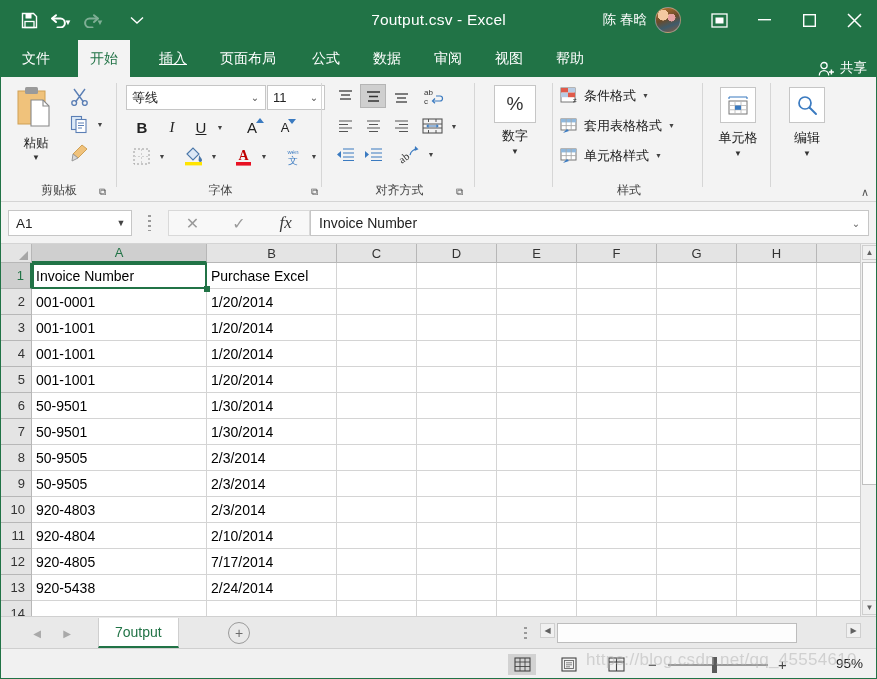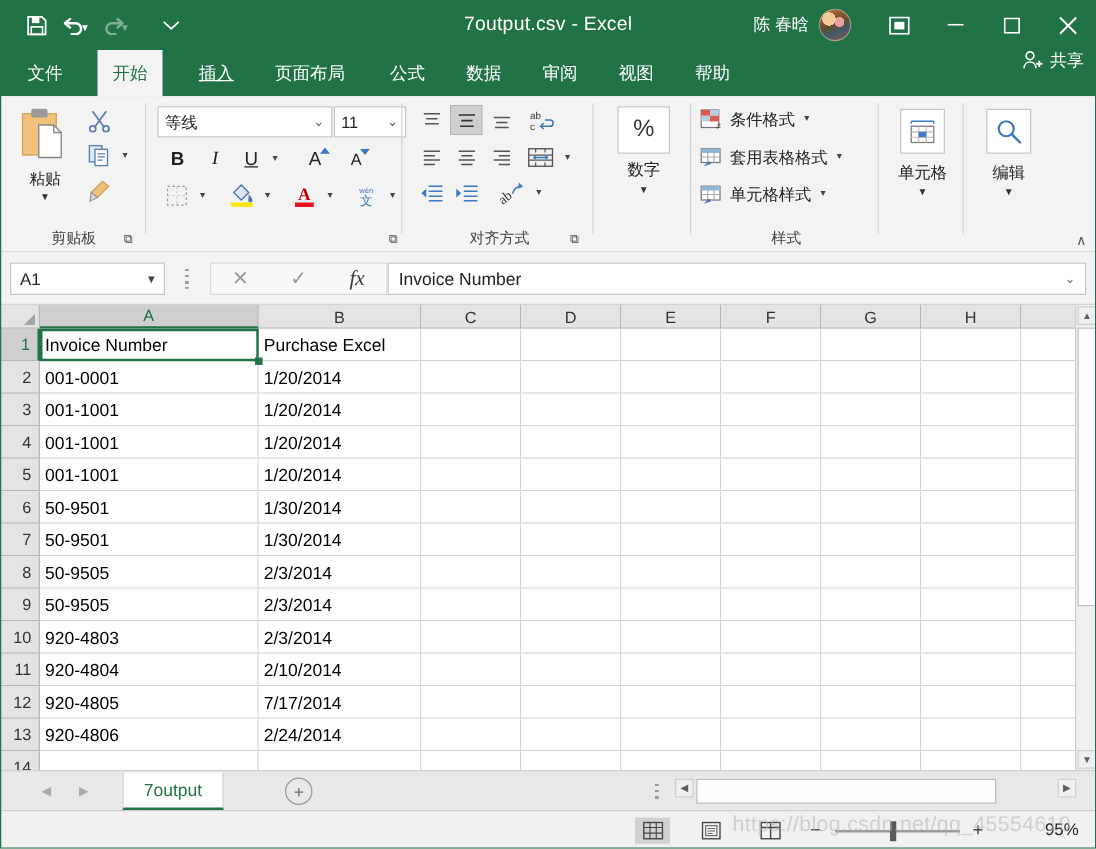--- a/index.html
+++ b/index.html
@@ -56,21 +56,21 @@
   .tab {
     position:absolute; top:0; height:37px; display:flex; align-items:center; justify-content:center;
     color:#fff; font-size:14px; cursor:pointer; padding:0 12px;
   }
   .tab.active { background:#f3f3f3; color:#217346; }
   .tellme {
     position:absolute; top:0; height:37px; display:flex; align-items:center; gap:6px;
     color:#fff; font-size:13.5px; cursor:pointer;
   }
   .share {
-    position:absolute; right:10px; top:0; height:37px; display:flex; align-items:flex-start; gap:5px;
+    position:absolute; right:10px; top:0; height:37px; display:flex; align-items:flex-end; gap:5px;
     color:#fff; font-size:13.5px; cursor:pointer;
   }
 
   
   .ribbon {
     position:absolute; left:0; top:77px; width:877px; height:125px;
     background:#f3f3f3; border-bottom:1px solid #d4d4d4;
   }
   .grp { position:absolute; top:0; height:125px; }
   .grp-label {
@@ -406,20 +406,21 @@
       <div class="rbtn" style="left:162px; top:66px; width:26px; height:26px;">
         <svg width="20" height="20" viewBox="0 0 20 20">
           <text x="10" y="8" font-size="6" fill="#3a7ac0" text-anchor="middle" font-family="'Liberation Sans',sans-serif">wén</text>
           <text x="10" y="18" font-size="10" fill="#3a7ac0" text-anchor="middle" font-family="'Liberation Sans',sans-serif">文</text>
         </svg>
       </div>
       <div class="rbtn" style="left:189px; top:66px; width:14px; height:26px;">
         <span class="caret">▼</span>
       </div>
 
+      <div class="grp-label">字体</div>
       <div class="dlg" style="left:190px;">⧉</div>
       <div class="grp-sep" style="left:203px;"></div>
     </div>
 
     <div class="grp" style="left:323px; width:153px;">
       <div class="abtn" style="left:10px; top:8px;">
         <svg width="17" height="15" viewBox="0 0 17 15">
           <path d="M2 2 h13 M4 6 h9 M3 10 h11" stroke="#555" stroke-width="1.3"></path>
         </svg>
       </div>
@@ -729,21 +730,21 @@
         <div class="cell" style="left: 817px; top: 279px; width: 60px;"></div>
         <div class="cell" style="left: 32px; top: 305px; width: 175px;">920-4805</div>
         <div class="cell" style="left: 207px; top: 305px; width: 130px;">7/17/2014</div>
         <div class="cell" style="left: 337px; top: 305px; width: 80px;"></div>
         <div class="cell" style="left: 417px; top: 305px; width: 80px;"></div>
         <div class="cell" style="left: 497px; top: 305px; width: 80px;"></div>
         <div class="cell" style="left: 577px; top: 305px; width: 80px;"></div>
         <div class="cell" style="left: 657px; top: 305px; width: 80px;"></div>
         <div class="cell" style="left: 737px; top: 305px; width: 80px;"></div>
         <div class="cell" style="left: 817px; top: 305px; width: 60px;"></div>
-        <div class="cell" style="left: 32px; top: 331px; width: 175px;">920-4806</div>
+        <div class="cell" style="left: 32px; top: 331px; width: 175px;">920-5438</div>
         <div class="cell" style="left: 207px; top: 331px; width: 130px;">2/24/2014</div>
         <div class="cell" style="left: 337px; top: 331px; width: 80px;"></div>
         <div class="cell" style="left: 417px; top: 331px; width: 80px;"></div>
         <div class="cell" style="left: 497px; top: 331px; width: 80px;"></div>
         <div class="cell" style="left: 577px; top: 331px; width: 80px;"></div>
         <div class="cell" style="left: 657px; top: 331px; width: 80px;"></div>
         <div class="cell" style="left: 737px; top: 331px; width: 80px;"></div>
         <div class="cell" style="left: 817px; top: 331px; width: 60px;"></div>
         <div class="cell" style="left: 32px; top: 357px; width: 175px;"></div>
         <div class="cell" style="left: 207px; top: 357px; width: 130px;"></div>

